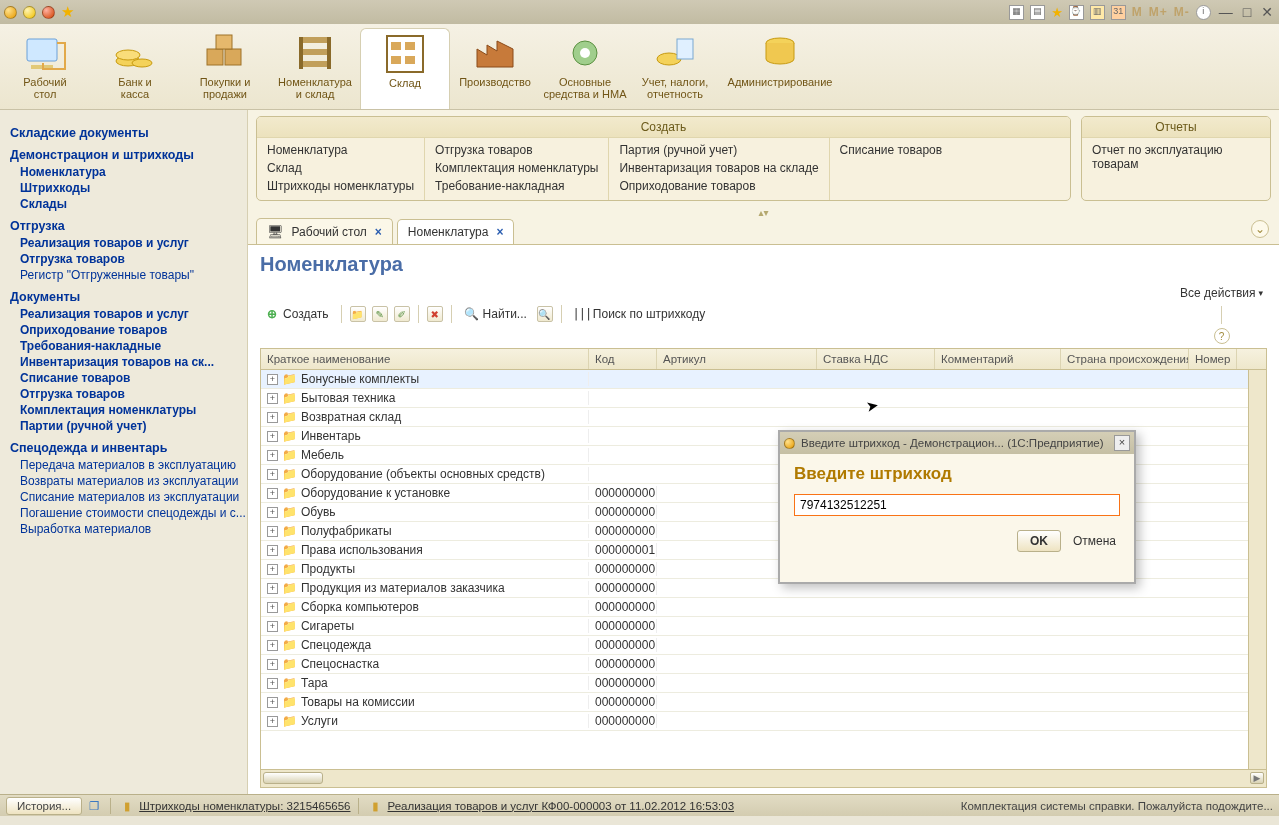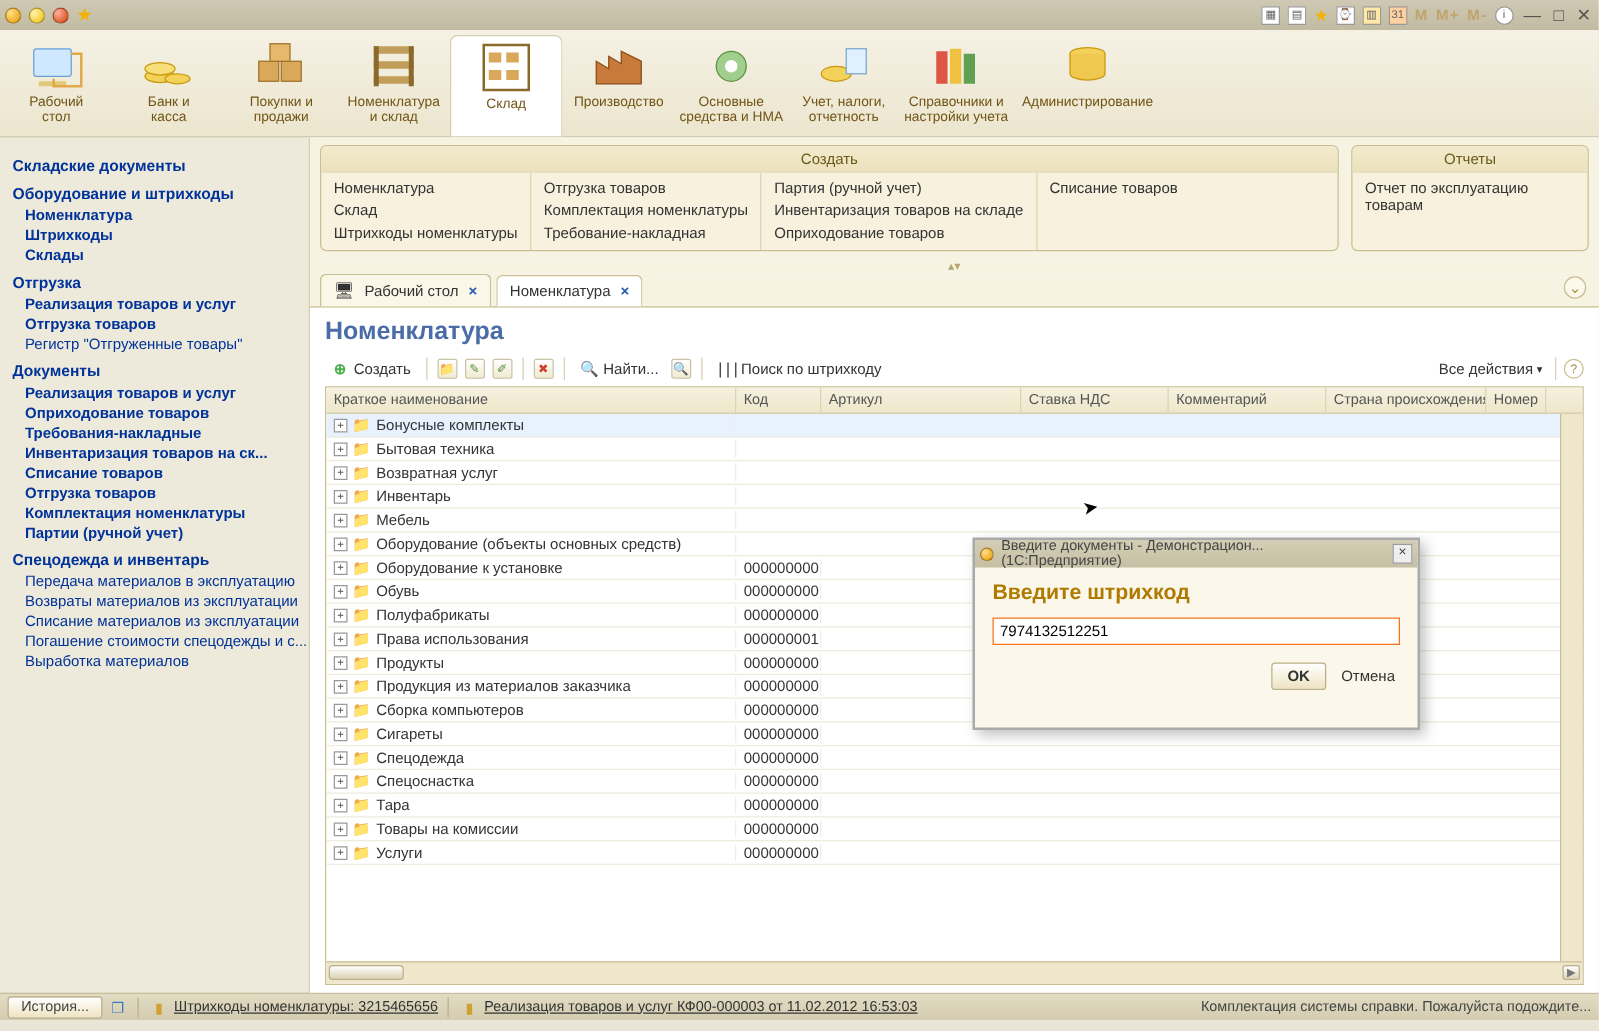--- a/index.html
+++ b/index.html
@@ -55,21 +55,21 @@
   .tab .ic{ font-size:13px;}
   .tab.active{ background:#fff;}
   .tabbar .expand{ position:absolute; right:10px; top:2px; width:18px;height:18px;border:1px solid #cabf92;border-radius:50%;background:#fdf9ea;display:flex;align-items:center;justify-content:center;color:#a28c3f;}
   
   .page{ flex:1; background:#fff; padding:8px 12px 6px 12px; display:flex; flex-direction:column; overflow:hidden;}
   .page-title{ color:#4a6da7; font-size:20px; font-weight:bold; }
   .page-tools{ display:flex; align-items:center; gap:6px; margin:8px 0 4px 0; color:#333;}
   .tool-btn{ display:flex; align-items:center; gap:3px; padding:2px 4px; border-radius:3px; cursor:pointer;}
   .sep{ width:1px; height:18px; background:#d6cfb2; margin:0 2px;}
   .ico16{ width:16px; height:16px; display:inline-flex; align-items:center; justify-content:center;}
-  .all-actions{ margin-left:auto; display:flex; align-items:center; gap:4px;}
+  .all-actions{ margin-left:auto; display:flex; align-items:center; gap:4px;flex-direction:column;}
   .help-circle{ width:16px;height:16px;border:1px solid #cabf92;border-radius:50%;color:#a28c3f;font-size:10px;display:flex;align-items:center;justify-content:center;}
   
   .tblwrap{ border:1px solid #cabf92; flex:1; overflow:hidden; display:flex; flex-direction:column; background:#fff;}
   .thead{ display:flex; background:linear-gradient(#f6f1df,#eee7cb); border-bottom:1px solid #cabf92;}
   .th{ padding:4px 6px; border-right:1px solid #dcd4b2; font-size:11.5px; color:#555; white-space:nowrap; overflow:hidden;}
   .tbody{ flex:1; overflow:hidden; position:relative;}
   .tr{ display:flex; height:19px; align-items:center; border-bottom:1px solid #edecdf;}
   .tr.sel{ background:#e8f2ff;}
   .td{ padding:0 6px; border-right:1px solid #eee; font-size:12px; white-space:nowrap; overflow:hidden; display:flex; align-items:center; gap:4px;}
   .c-name{ width:328px;}
@@ -216,48 +216,37 @@
   <div class="mt-item">
     <div class="mt-icon">
         <svg width="44" height="40">
           <ellipse cx="16" cy="26" rx="12" ry="6" fill="#f4d25a" stroke="#c79a10"></ellipse>
           <rect x="24" y="6" width="16" height="20" fill="#e0f0ff" stroke="#7aa8d0"></rect>
         </svg>
       </div>
     <div style="white-space:pre-line">Учет, налоги,
 отчетность</div>
   </div>
-  <div class="mt-item">
-    <div class="mt-icon">
-        <svg width="44" height="40">
-          <rect x="6" y="8" width="9" height="26" fill="#dd5544"></rect>
-          <rect x="17" y="6" width="9" height="28" fill="#f0c040"></rect>
-          <rect x="28" y="10" width="9" height="24" fill="#60a050"></rect>
-        </svg>
-      </div>
-    <div style="white-space:pre-line">Справочники и
-настройки учета</div>
-  </div>
   <div class="mt-item" style="width:120px">
     <div class="mt-icon">
         <svg width="44" height="40">
           <ellipse cx="22" cy="10" rx="14" ry="5" fill="#f4d25a" stroke="#c79a10"></ellipse>
           <path d="M8 10 v16 a14 5 0 0 0 28 0 v-16" fill="#f0c850" stroke="#c79a10"></path>
         </svg>
       </div>
     <div style="white-space:pre-line">Администрирование</div>
   </div>
 </div>
 
 <div class="workspace">
 
   <div class="leftnav">
     <div class="ln-head">Складские документы</div>
 
-    <div class="ln-head">Оборудование и штрихкоды</div>
+    <div class="ln-head">Демонстрацион и штрихкоды</div>
     <div class="ln-link bold">Номенклатура</div>
     <div class="ln-link bold">Штрихкоды</div>
     <div class="ln-link bold">Склады</div>
 
     <div class="ln-head">Отгрузка</div>
     <div class="ln-link bold">Реализация товаров и услуг</div>
     <div class="ln-link bold">Отгрузка товаров</div>
     <div class="ln-link">Регистр "Отгруженные товары"</div>
 
     <div class="ln-head">Документы</div>
@@ -397,21 +386,21 @@
               <div class="td c-art"></div>
               <div class="td c-vat"></div>
               <div class="td c-com"></div>
               <div class="td c-country"></div>
               <div class="td c-num"></div>
             </div>
             <div class="tr">
               <div class="td c-name">
                 <span class="plus-box">+</span>
                 <span class="folder">📁</span>
-                <span>Возвратная услуг</span>
+                <span>Возвратная склад</span>
               </div>
               <div class="td c-code"></div>
               <div class="td c-art"></div>
               <div class="td c-vat"></div>
               <div class="td c-com"></div>
               <div class="td c-country"></div>
               <div class="td c-num"></div>
             </div>
             <div class="tr">
               <div class="td c-name">
@@ -626,21 +615,21 @@
         <div class="hscroll">
           <div class="thumb"></div>
           <div class="arrow a-r">▶</div>
         </div>
       </div>
     </div>
 
     <div class="modal">
       <div class="modal-tb">
         <span class="circle c-or" style="width:11px;height:11px"></span>
-        <span>Введите документы - Демонстрацион... (1С:Предприятие)</span>
+        <span>Введите штрихкод - Демонстрацион... (1С:Предприятие)</span>
         <span class="mx">×</span>
       </div>
       <div class="modal-body">
         <div class="modal-title">Введите штрихкод</div>
         <input class="modal-input" value="7974132512251" style="">
         <div class="modal-btns">
           <div class="btn">OK</div>
           <div class="btn plain">Отмена</div>
         </div>
       </div>

